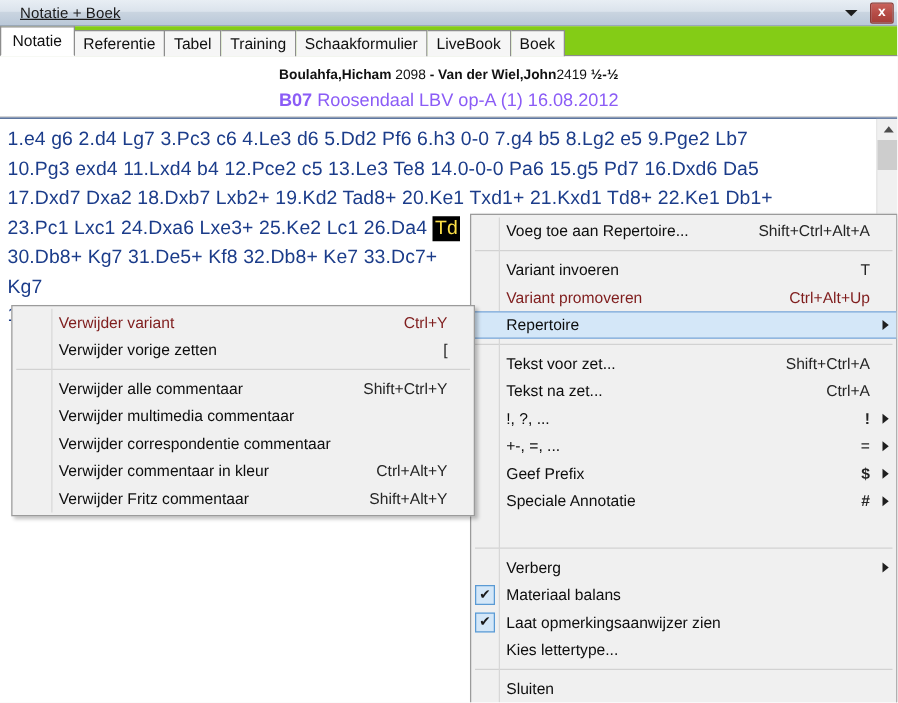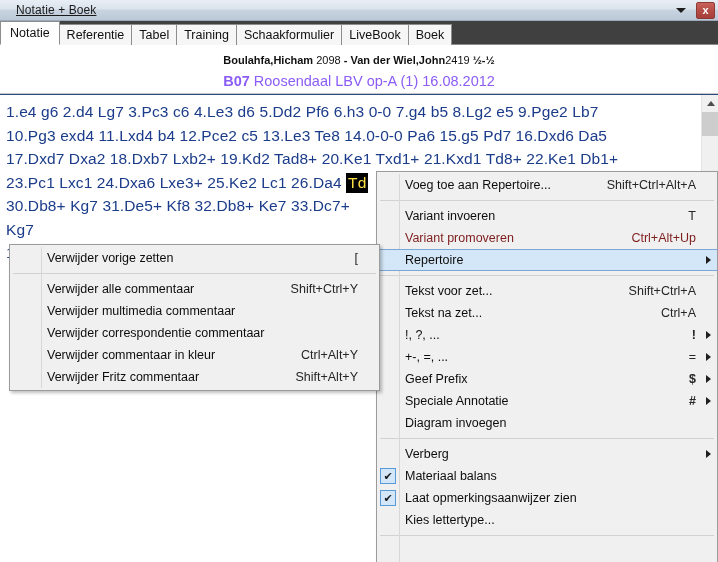--- a/index.html
+++ b/index.html
@@ -53,21 +53,21 @@
     display: flex; align-items: center; justify-content: center;
     color: #ffffff; font-size: 11px; font-weight: bold;
     font-family: "Liberation Sans", sans-serif;
     line-height: 1;
   }
 
   
   .tabstrip {
     position: absolute; left: 0; top: 21px;
     width: 718px; height: 24px;
-    background: #404040;
+    background: #84cc16;
     display: flex; align-items: center;
   }
   .tabstrip::after {
     content: "";
     position: absolute; left: 0; right: 0; bottom: 0;
     height: 1px; background: #8d8d8d;
   }
   .tab {
     position: relative;
     height: 21px;
@@ -396,21 +396,20 @@
       <div class="mi">
         <span class="mi-check"></span>
         <span class="mi-label">Speciale Annotatie</span>
         <span class="mi-accel accel-hash">#</span>
         <span class="mi-arrow">
           <i></i>
         </span>
       </div>
       <div class="mi">
         <span class="mi-check"></span>
-        <span class="mi-label">Diagram invoegen</span>
         <span class="mi-accel"></span>
         <span class="mi-arrow"></span>
       </div>
       <div class="msep full"></div>
       <div class="mi">
         <span class="mi-check"></span>
         <span class="mi-label">Verberg</span>
         <span class="mi-accel"></span>
         <span class="mi-arrow">
           <i></i>
@@ -434,27 +433,34 @@
       </div>
       <div class="mi">
         <span class="mi-check"></span>
         <span class="mi-label">Kies lettertype...</span>
         <span class="mi-accel"></span>
         <span class="mi-arrow"></span>
       </div>
       <div class="msep full"></div>
       <div class="mi">
         <span class="mi-check"></span>
+        <span class="mi-label">Sluiten</span>
         <span class="mi-accel"></span>
         <span class="mi-arrow"></span>
       </div>
     </div>
 
   <div class="menu" id="sub-menu">
     <div class="menu-gutter-line"></div>
+  <div class="mi disabled">
+        <span class="mi-check"></span>
+        <span class="mi-label mi-lbl-pad">Verwijder variant</span>
+        <span class="mi-accel">Ctrl+Y</span>
+        <span class="mi-arrow"></span>
+      </div>
       <div class="mi">
         <span class="mi-check"></span>
         <span class="mi-label mi-lbl-pad">Verwijder vorige zetten</span>
         <span class="mi-accel">[</span>
         <span class="mi-arrow"></span>
       </div>
       <div class="msep full"></div>
       <div class="mi">
         <span class="mi-check"></span>
         <span class="mi-label mi-lbl-pad">Verwijder alle commentaar</span>

